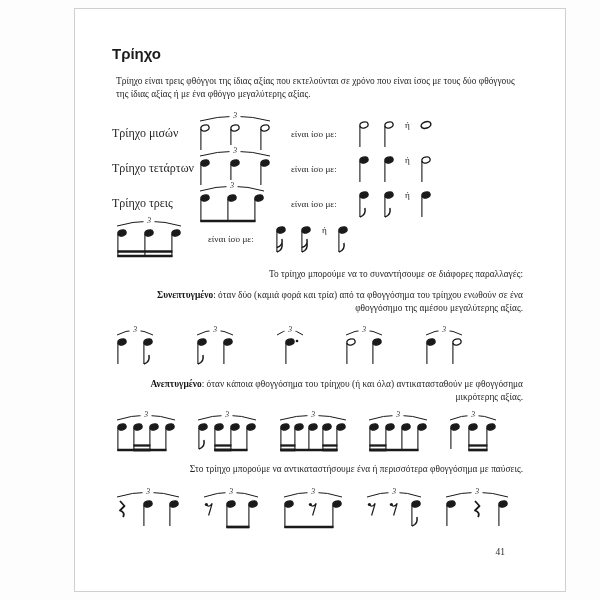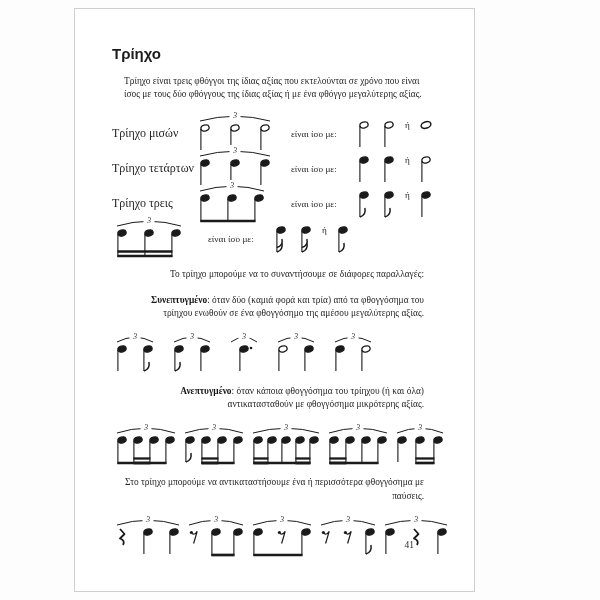--- a/index.html
+++ b/index.html
@@ -1,43 +1,43 @@
 <!DOCTYPE html>
 <html><head>
 <meta charset="utf-8">
 <style>
   html,body{margin:0;padding:0;background:#fdfdfd;width:600px;height:600px;overflow:hidden;}
   .sheet{
-    position:absolute;left:74px;top:8px;width:401px;height:584px;
+    position:absolute;left:74px;top:8px;width:492px;height:584px;
     background:#ffffff;border:1px solid #cfcfcf;box-sizing:border-box;
     font-family:"Liberation Serif",serif;color:#232323;
   }
   .content{padding:36px 38px 0 37px;}
   .doc-title{
     font-family:"Liberation Sans",sans-serif;font-weight:bold;
     font-size:15px;margin:0 0 13px 0;color:#1c1c1c;
   }
-  .para{font-size:9.4px;line-height:13.2px;margin:12px;color:#262626;}
+  .para{font-size:9.4px;line-height:13.2px;margin:4px;color:#262626;}
   .para b{color:#161616;}
   .intro-block{margin-bottom:15px;}
   .trip-row{display:flex;align-items:center;height:35px;}
   .row-label{width:83px;flex:0 0 83px;font-size:12px;color:#262626;}
   .row-fig{width:80px;flex:0 0 80px;display:flex;justify-content:flex-start;}
   .row-equals{width:58px;flex:0 0 58px;font-size:9.2px;color:#262626;margin-left:16px;}
   .row-equiv{display:flex;align-items:flex-start;gap:7px;margin-left:6px;}
   .row-equiv .or-text{font-size:9.2px;margin-top:5px;color:#262626;}
   .rows-block{margin:0 0 12px 0;}
   .fig-row{display:flex;justify-content:space-between;align-items:flex-start;}
   .fig-row.cond{padding-right:60px;margin:10px 0 4px 0;}
   .fig-row.dev{padding-right:26px;margin:6px 0 2px 0;}
   .fig-row.rst{padding-right:14px;margin:10px 0 0 0;}
   .fig-item{display:block;}
   .sect{margin-top:7px;text-align:right;}
   .page-number{
-    position:absolute;right:60px;bottom:41px;font-size:9.5px;color:#2a2a2a;
+    position:absolute;right:60px;bottom:34px;font-size:9.5px;color:#2a2a2a;
     font-family:"Liberation Serif",serif;
   }
   svg{display:block;overflow:visible;}
 </style>
 </head>
 <body>
 
 <div class="sheet">
   <div class="content">
 

